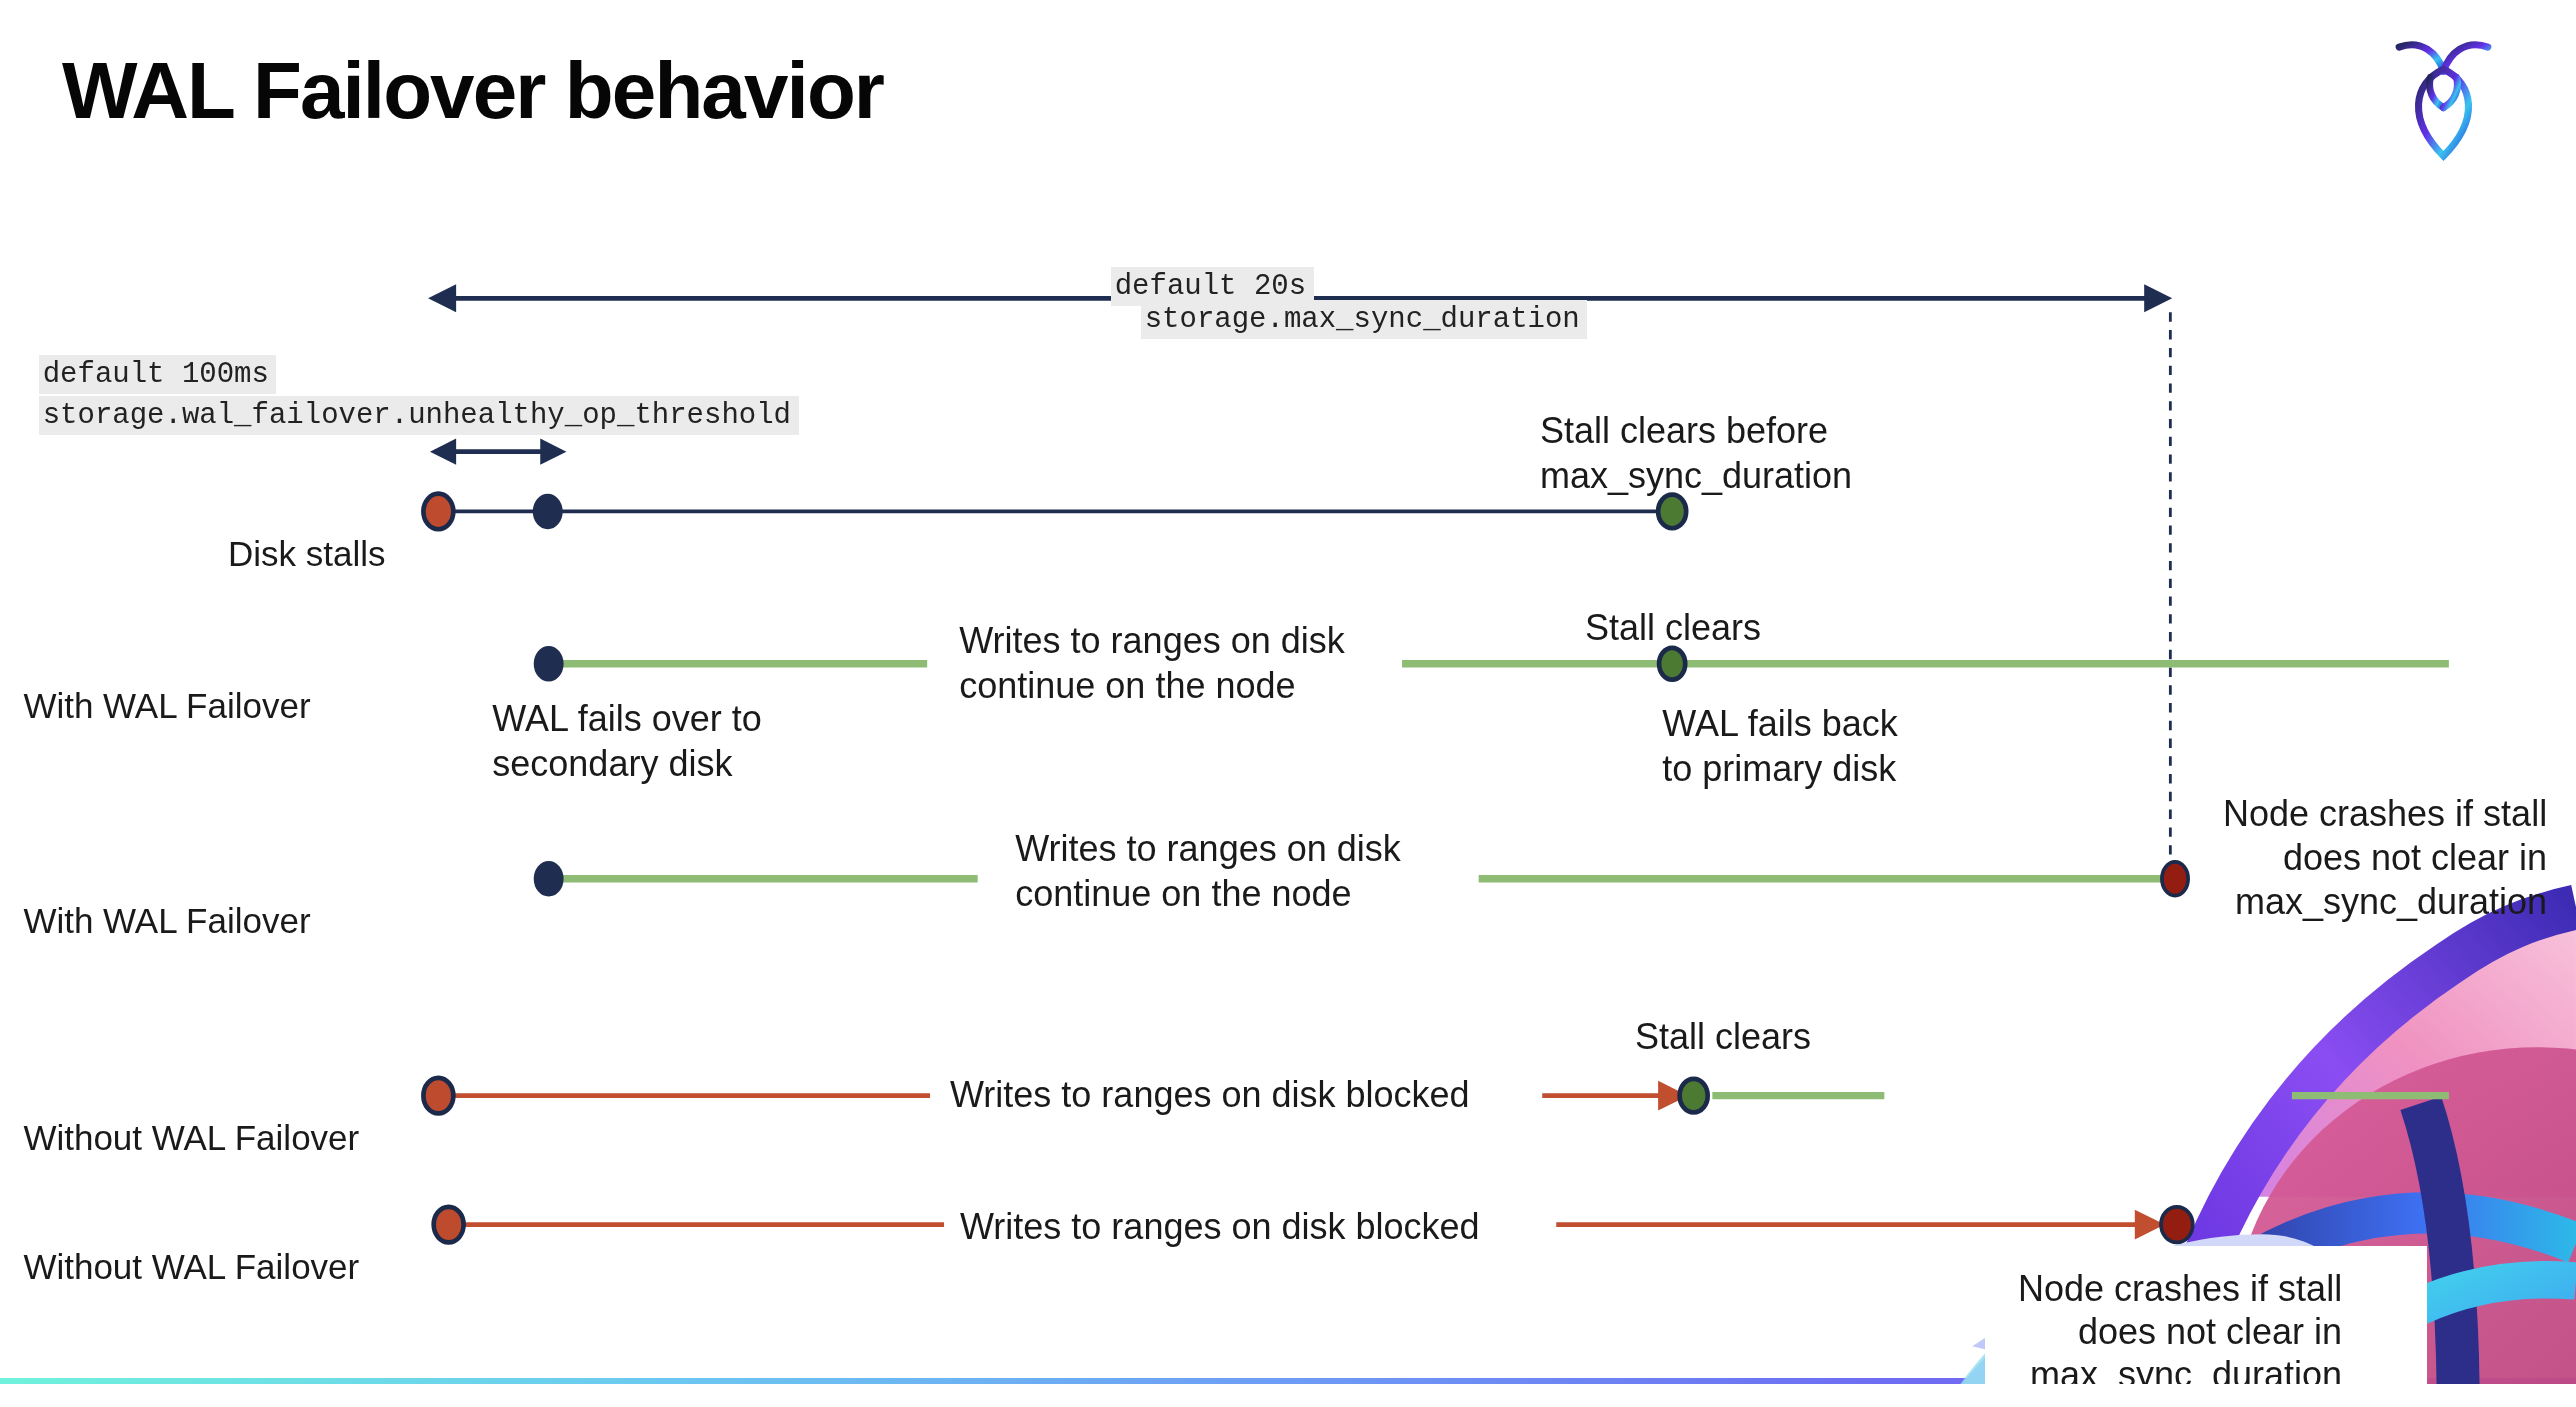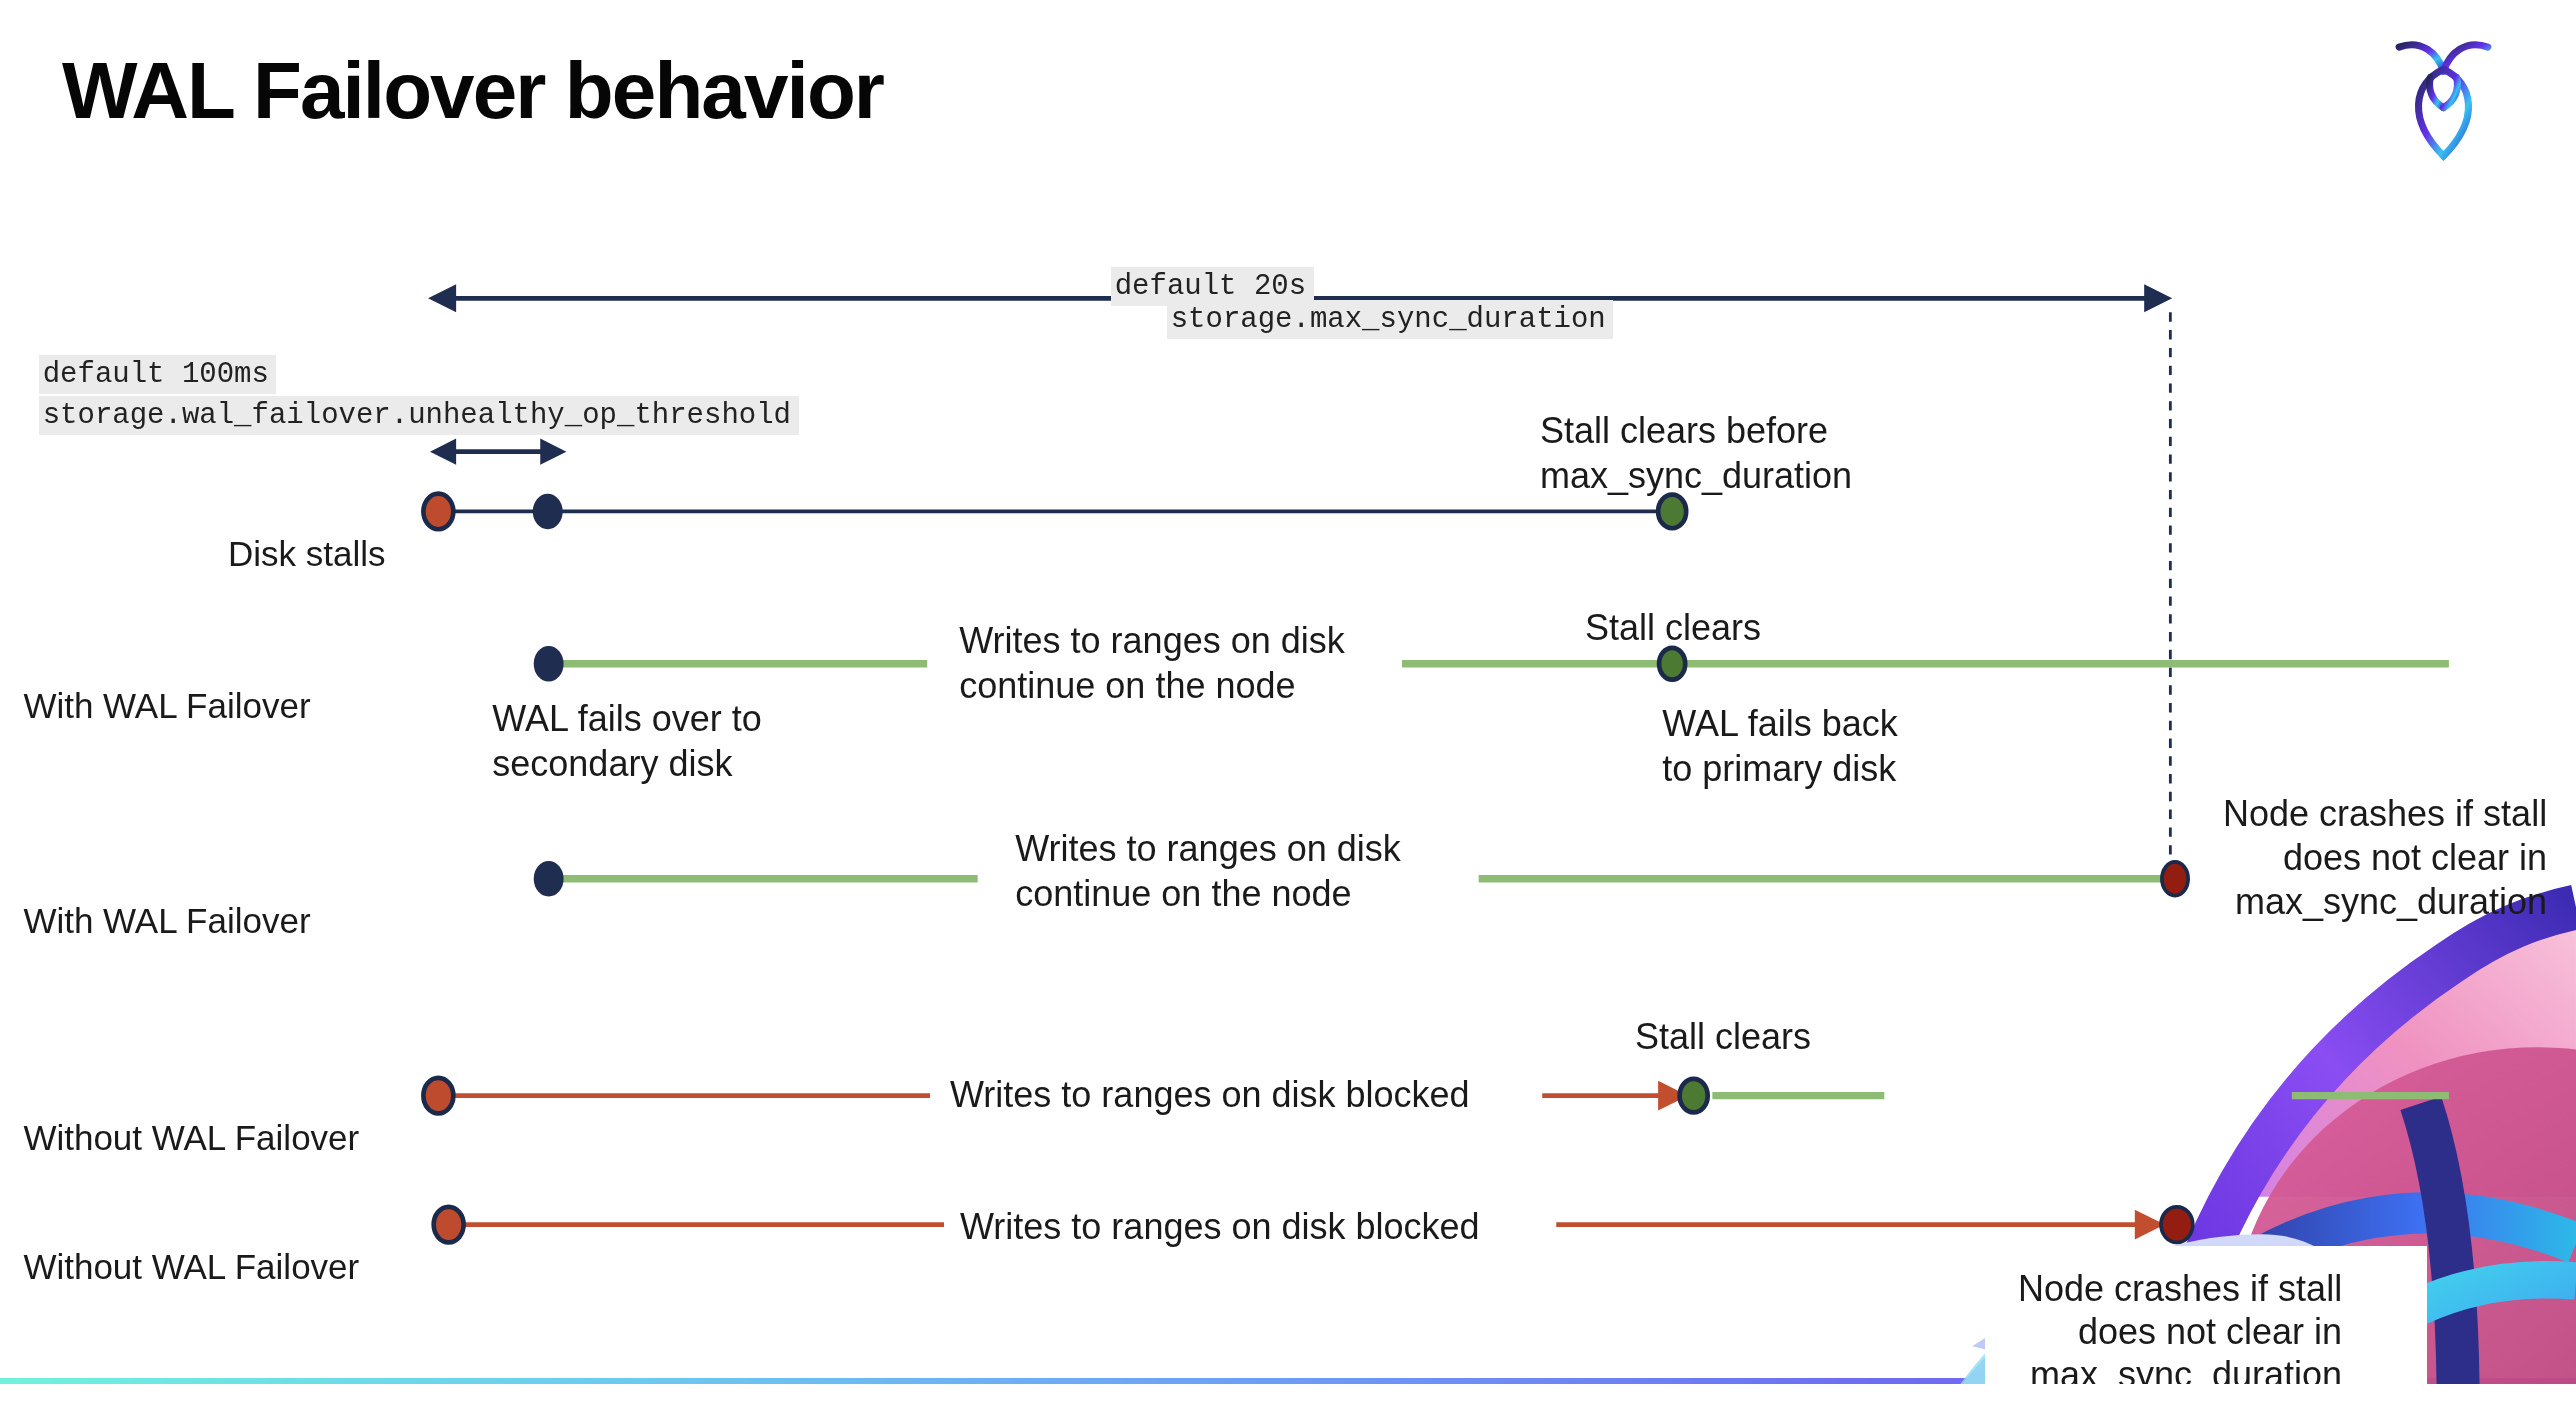--- a/index.html
+++ b/index.html
@@ -146,21 +146,21 @@
       <path d="M50 32 C80 46 86 82 50 118 C14 82 20 46 50 32 Z"></path>
       <path d="M50 118 L50 70"></path>
       <path d="M50 70 C39 64 34 52 37 40"></path>
       <path d="M50 70 C61 64 66 52 63 40"></path>
     </g>
   </svg>
 
   <div class="abs" style="left:1111px;top:259px;margin-top:8px;">
     <span class="mono">default 20s</span>
   </div>
-  <div class="abs" style="left:1167px;top:300px;">
+  <div class="abs" style="left:1141px;top:300px;">
     <span class="mono">storage.max_sync_duration</span>
   </div>
   <div class="abs" style="left:39px;top:355px;">
     <span class="mono">default 100ms</span>
   </div>
   <div class="abs" style="left:39px;top:396px;">
     <span class="mono">storage.wal_failover.unhealthy_op_threshold</span>
   </div>
 
   <div class="abs row-label" style="left:228px;top:494px;">Disk stalls</div>

